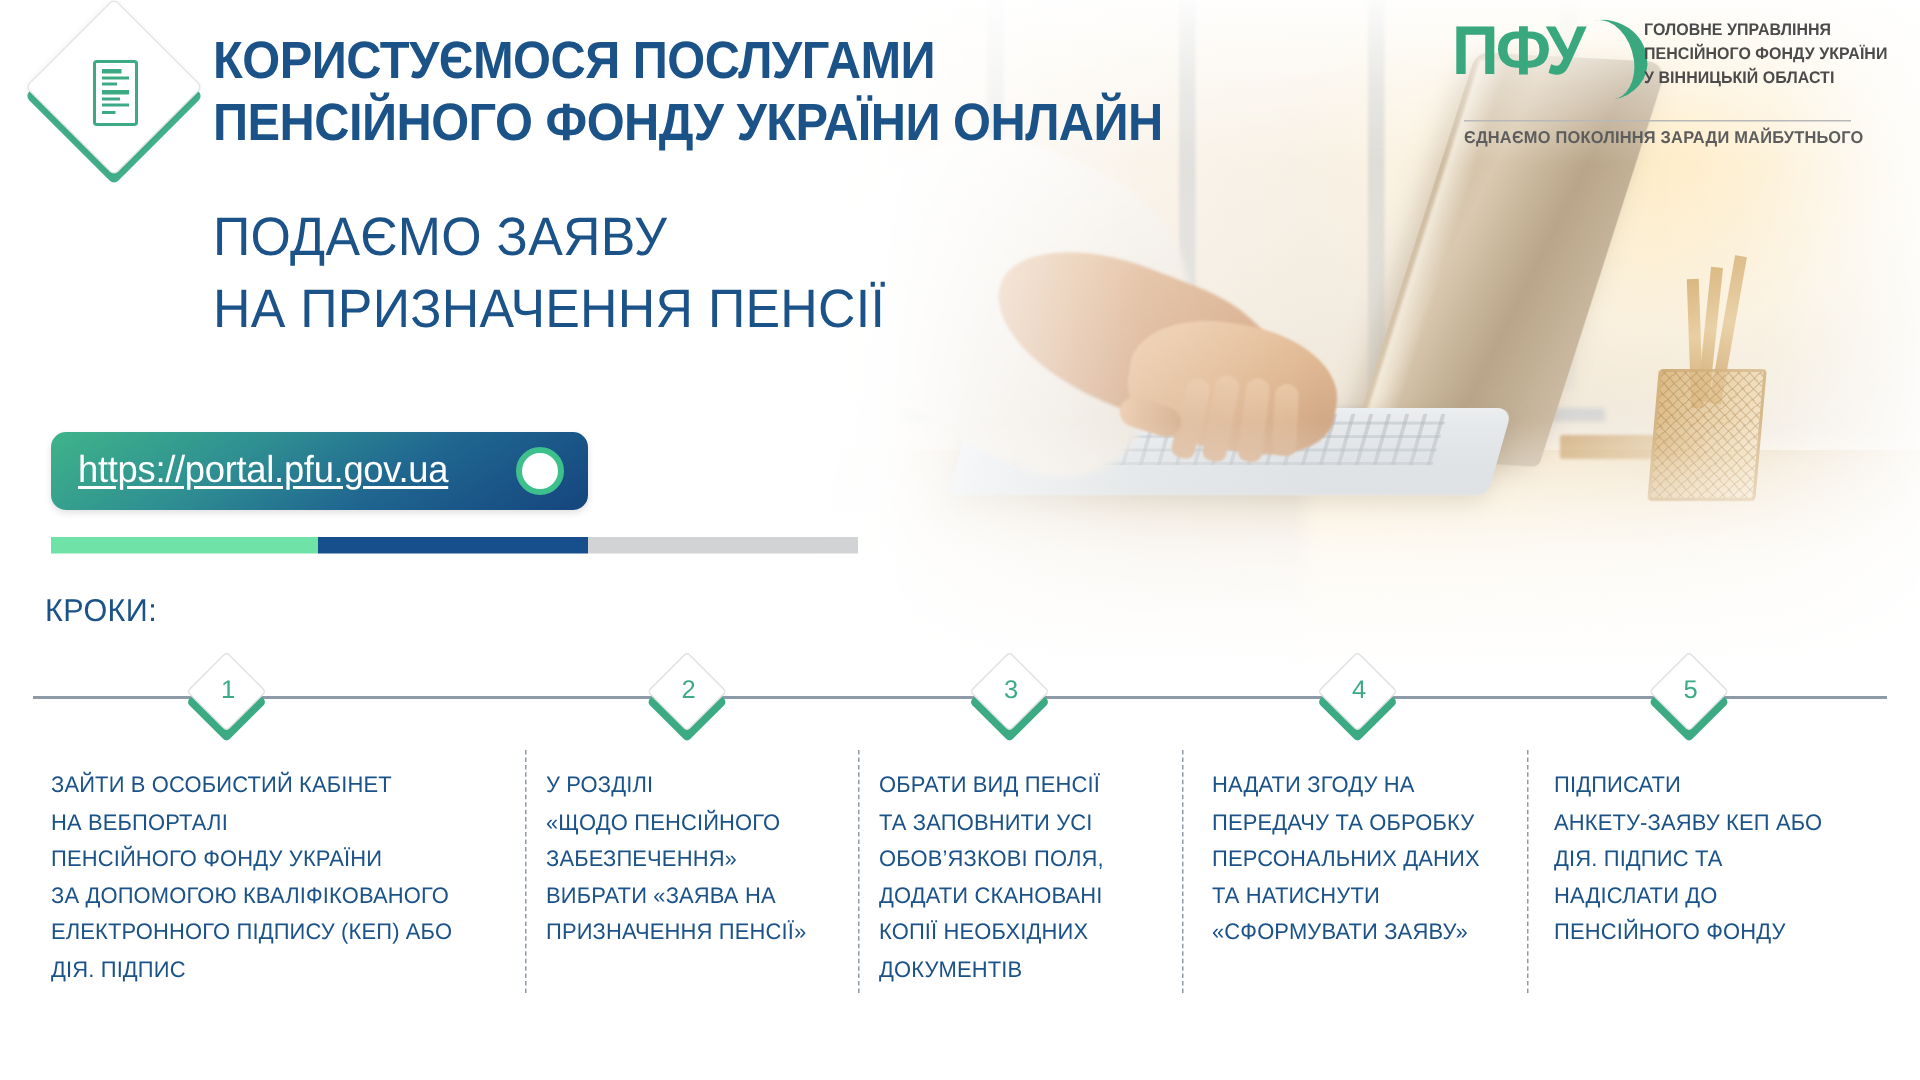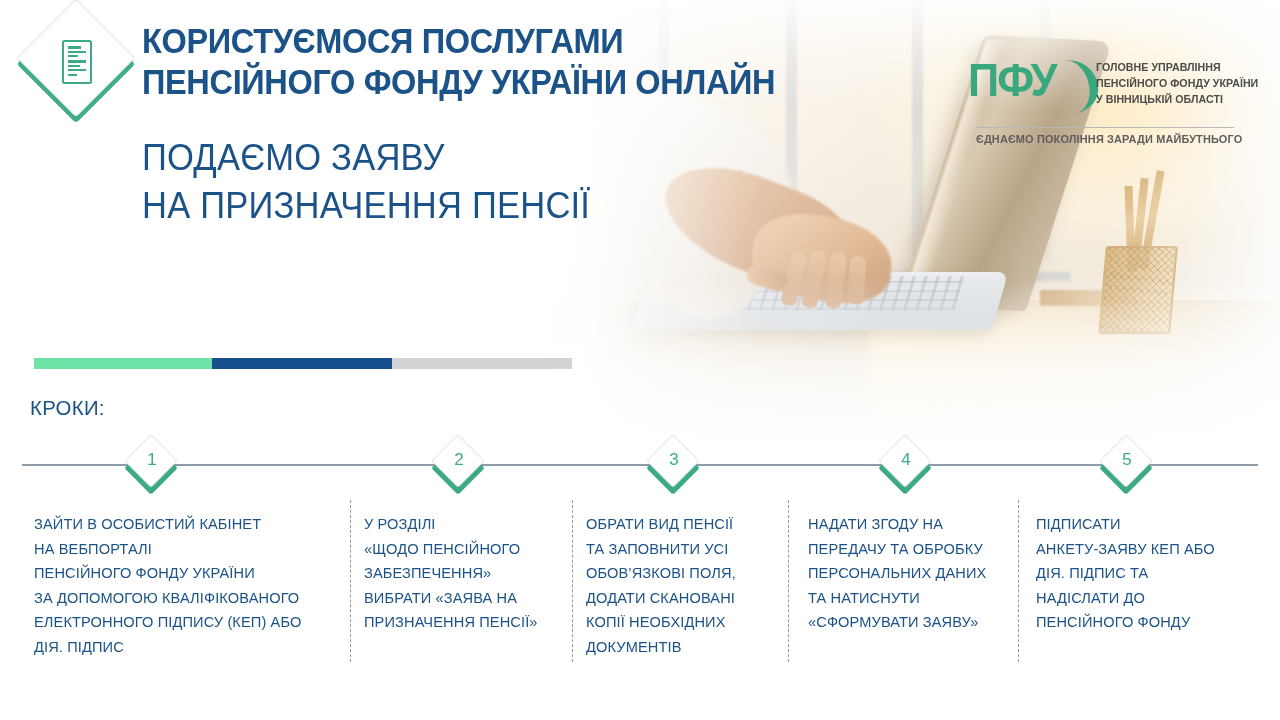--- a/index.html
+++ b/index.html
@@ -266,21 +266,21 @@
     font-size: 36px;
     font-weight: normal;
     line-height: 48px;
     letter-spacing: 0.2px;
     transform: scaleX(0.96);
     transform-origin: left top;
     white-space: pre-line;
   }
 
   
-  .logo { position: absolute; left: 968px; top: 8px; width: 300px; height: 96px; margin-top: 47px; }
+  .logo { position: absolute; left: 968px; top: 8px; width: 300px; height: 96px; }
   .logo-mark {
     position: absolute; left: 0; top: 0;
     font-size: 46px; font-weight: bold; color: #3aa87f;
     letter-spacing: -2px;
     line-height: 50px;
     transform: scaleX(0.94);
     transform-origin: left top;
   }
   .logo-swoosh {
     position: absolute;
@@ -475,20 +475,24 @@
   <div class="logo">
     <div class="logo-mark">ПФУ</div>
     <div class="logo-swoosh"></div>
     <div class="logo-lines">ГОЛОВНЕ УПРАВЛІННЯ
 ПЕНСІЙНОГО ФОНДУ УКРАЇНИ
 У ВІННИЦЬКІЙ ОБЛАСТІ</div>
     <div class="logo-rule"></div>
     <div class="logo-tagline">ЄДНАЄМО ПОКОЛІННЯ ЗАРАДИ МАЙБУТНЬОГО</div>
   </div>
 
+  <div class="url-pill">
+    <div class="url-text">https://portal.pfu.gov.ua</div>
+    <div class="url-ring"></div>
+  </div>
 
   <div class="pbar">
     <div class="pseg pseg-green"></div>
     <div class="pseg pseg-blue"></div>
     <div class="pseg pseg-grey"></div>
   </div>
 
   <div class="steps-label">КРОКИ:</div>
   <div class="timeline"></div>
 

